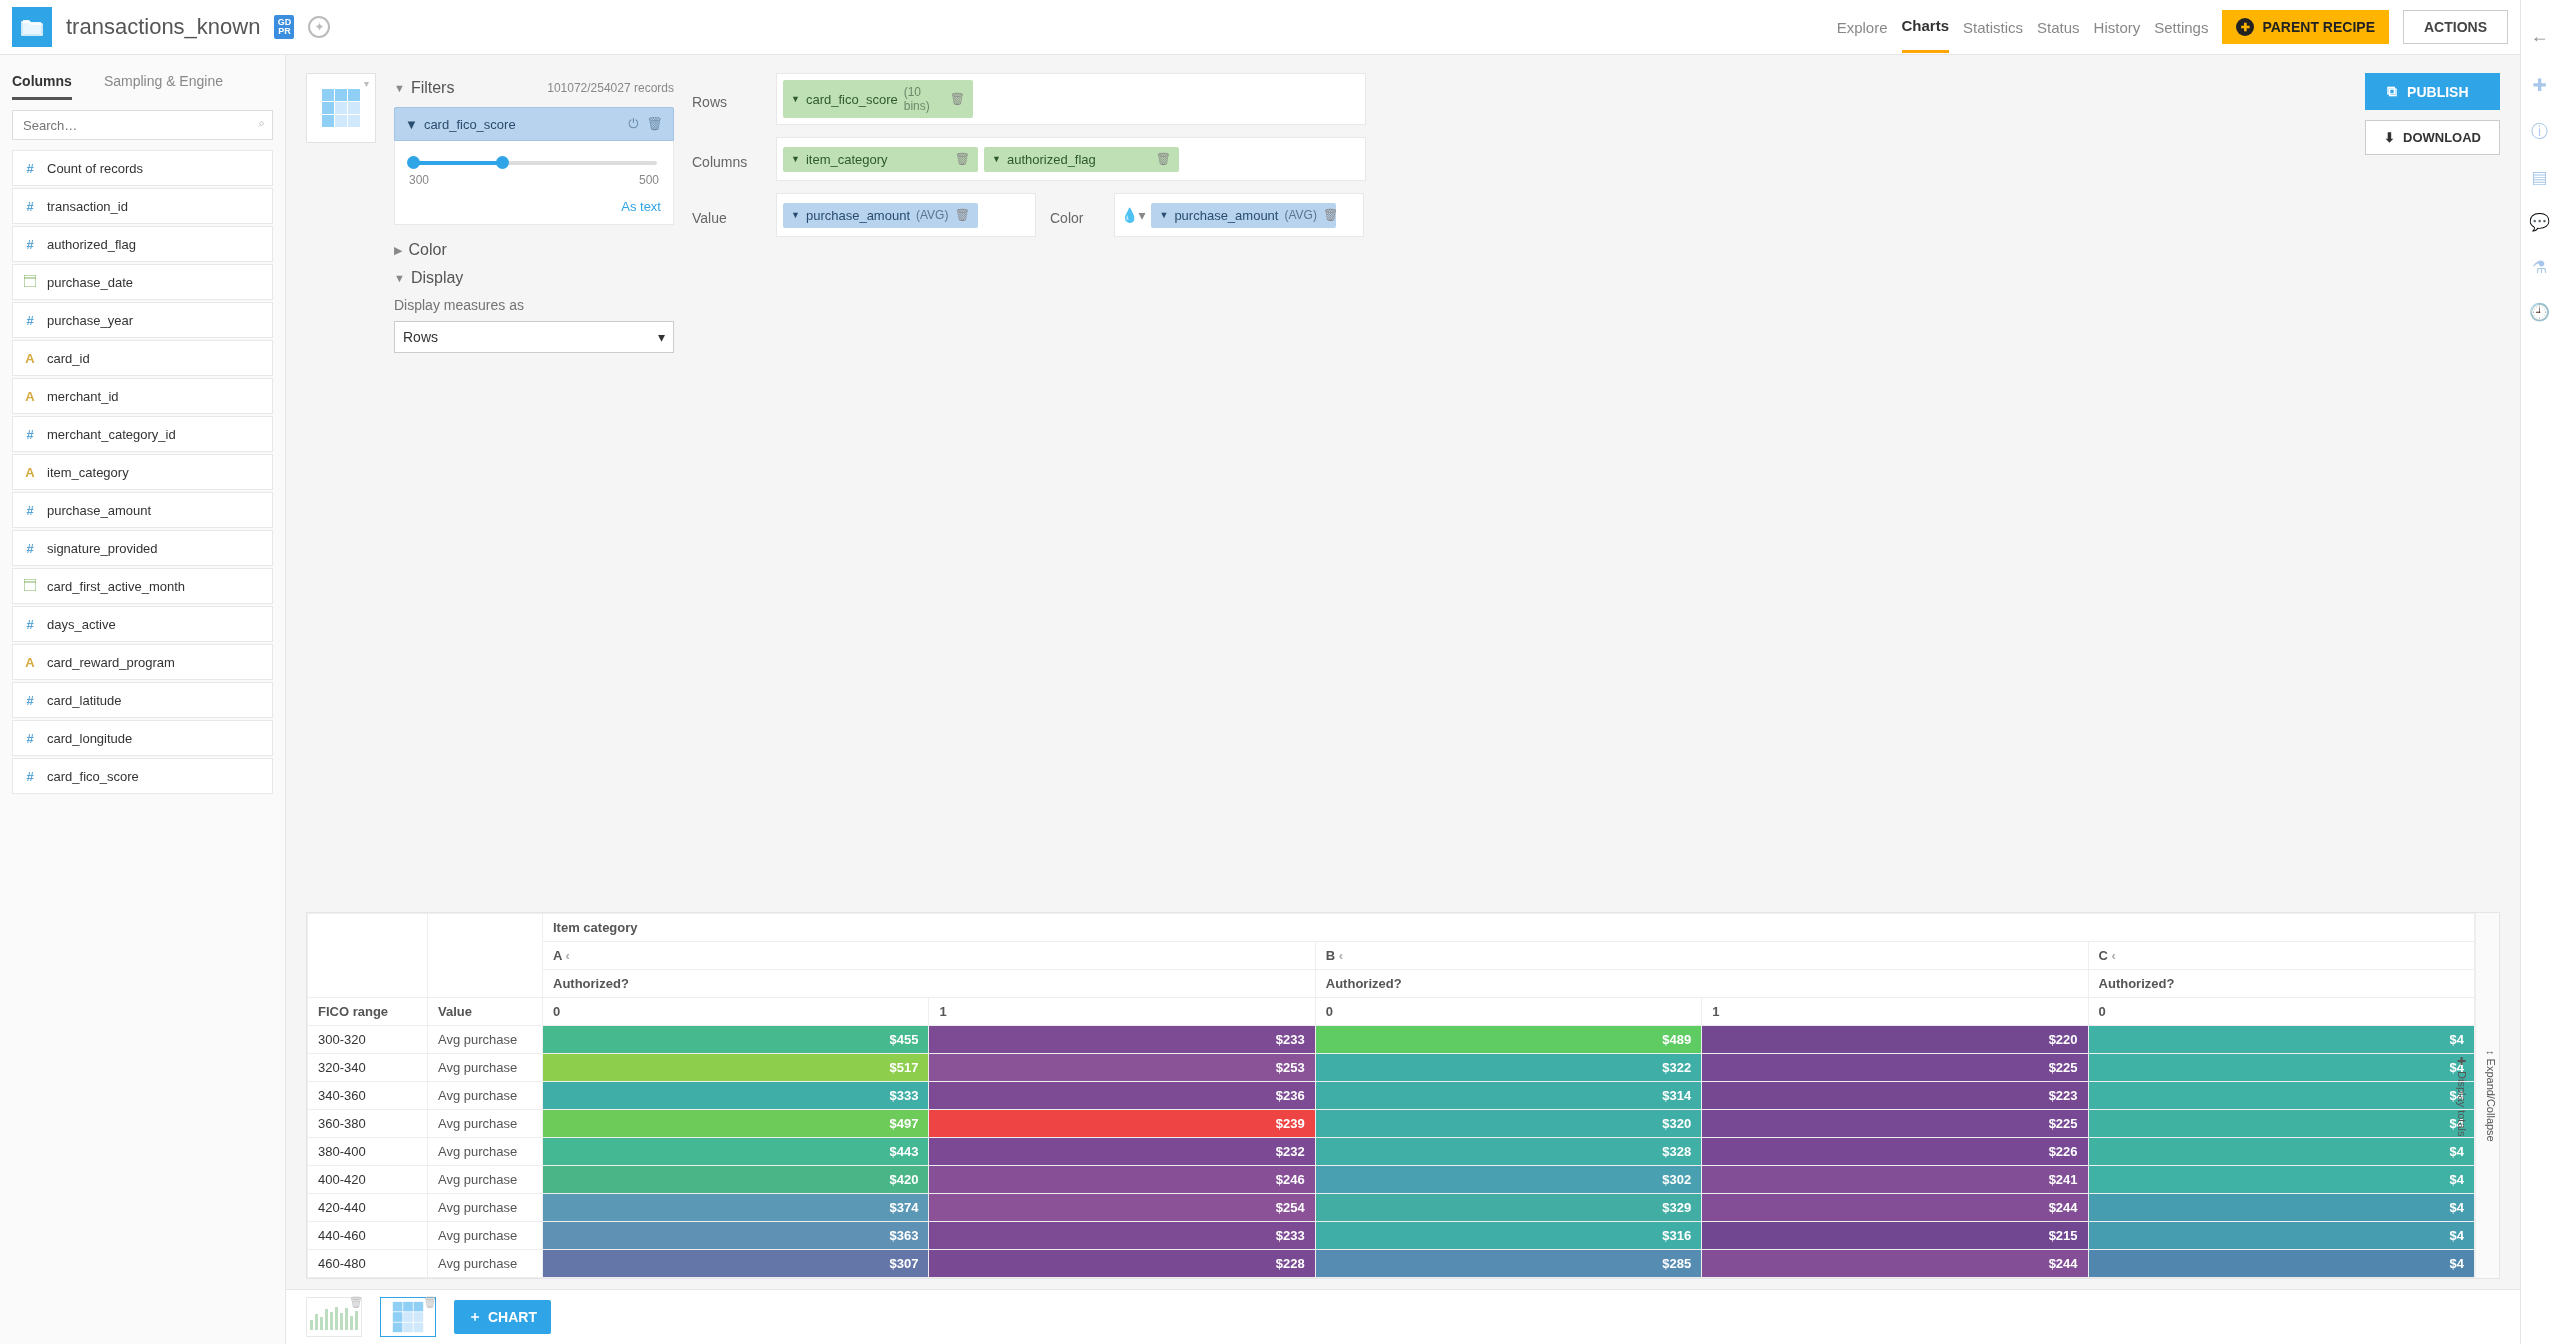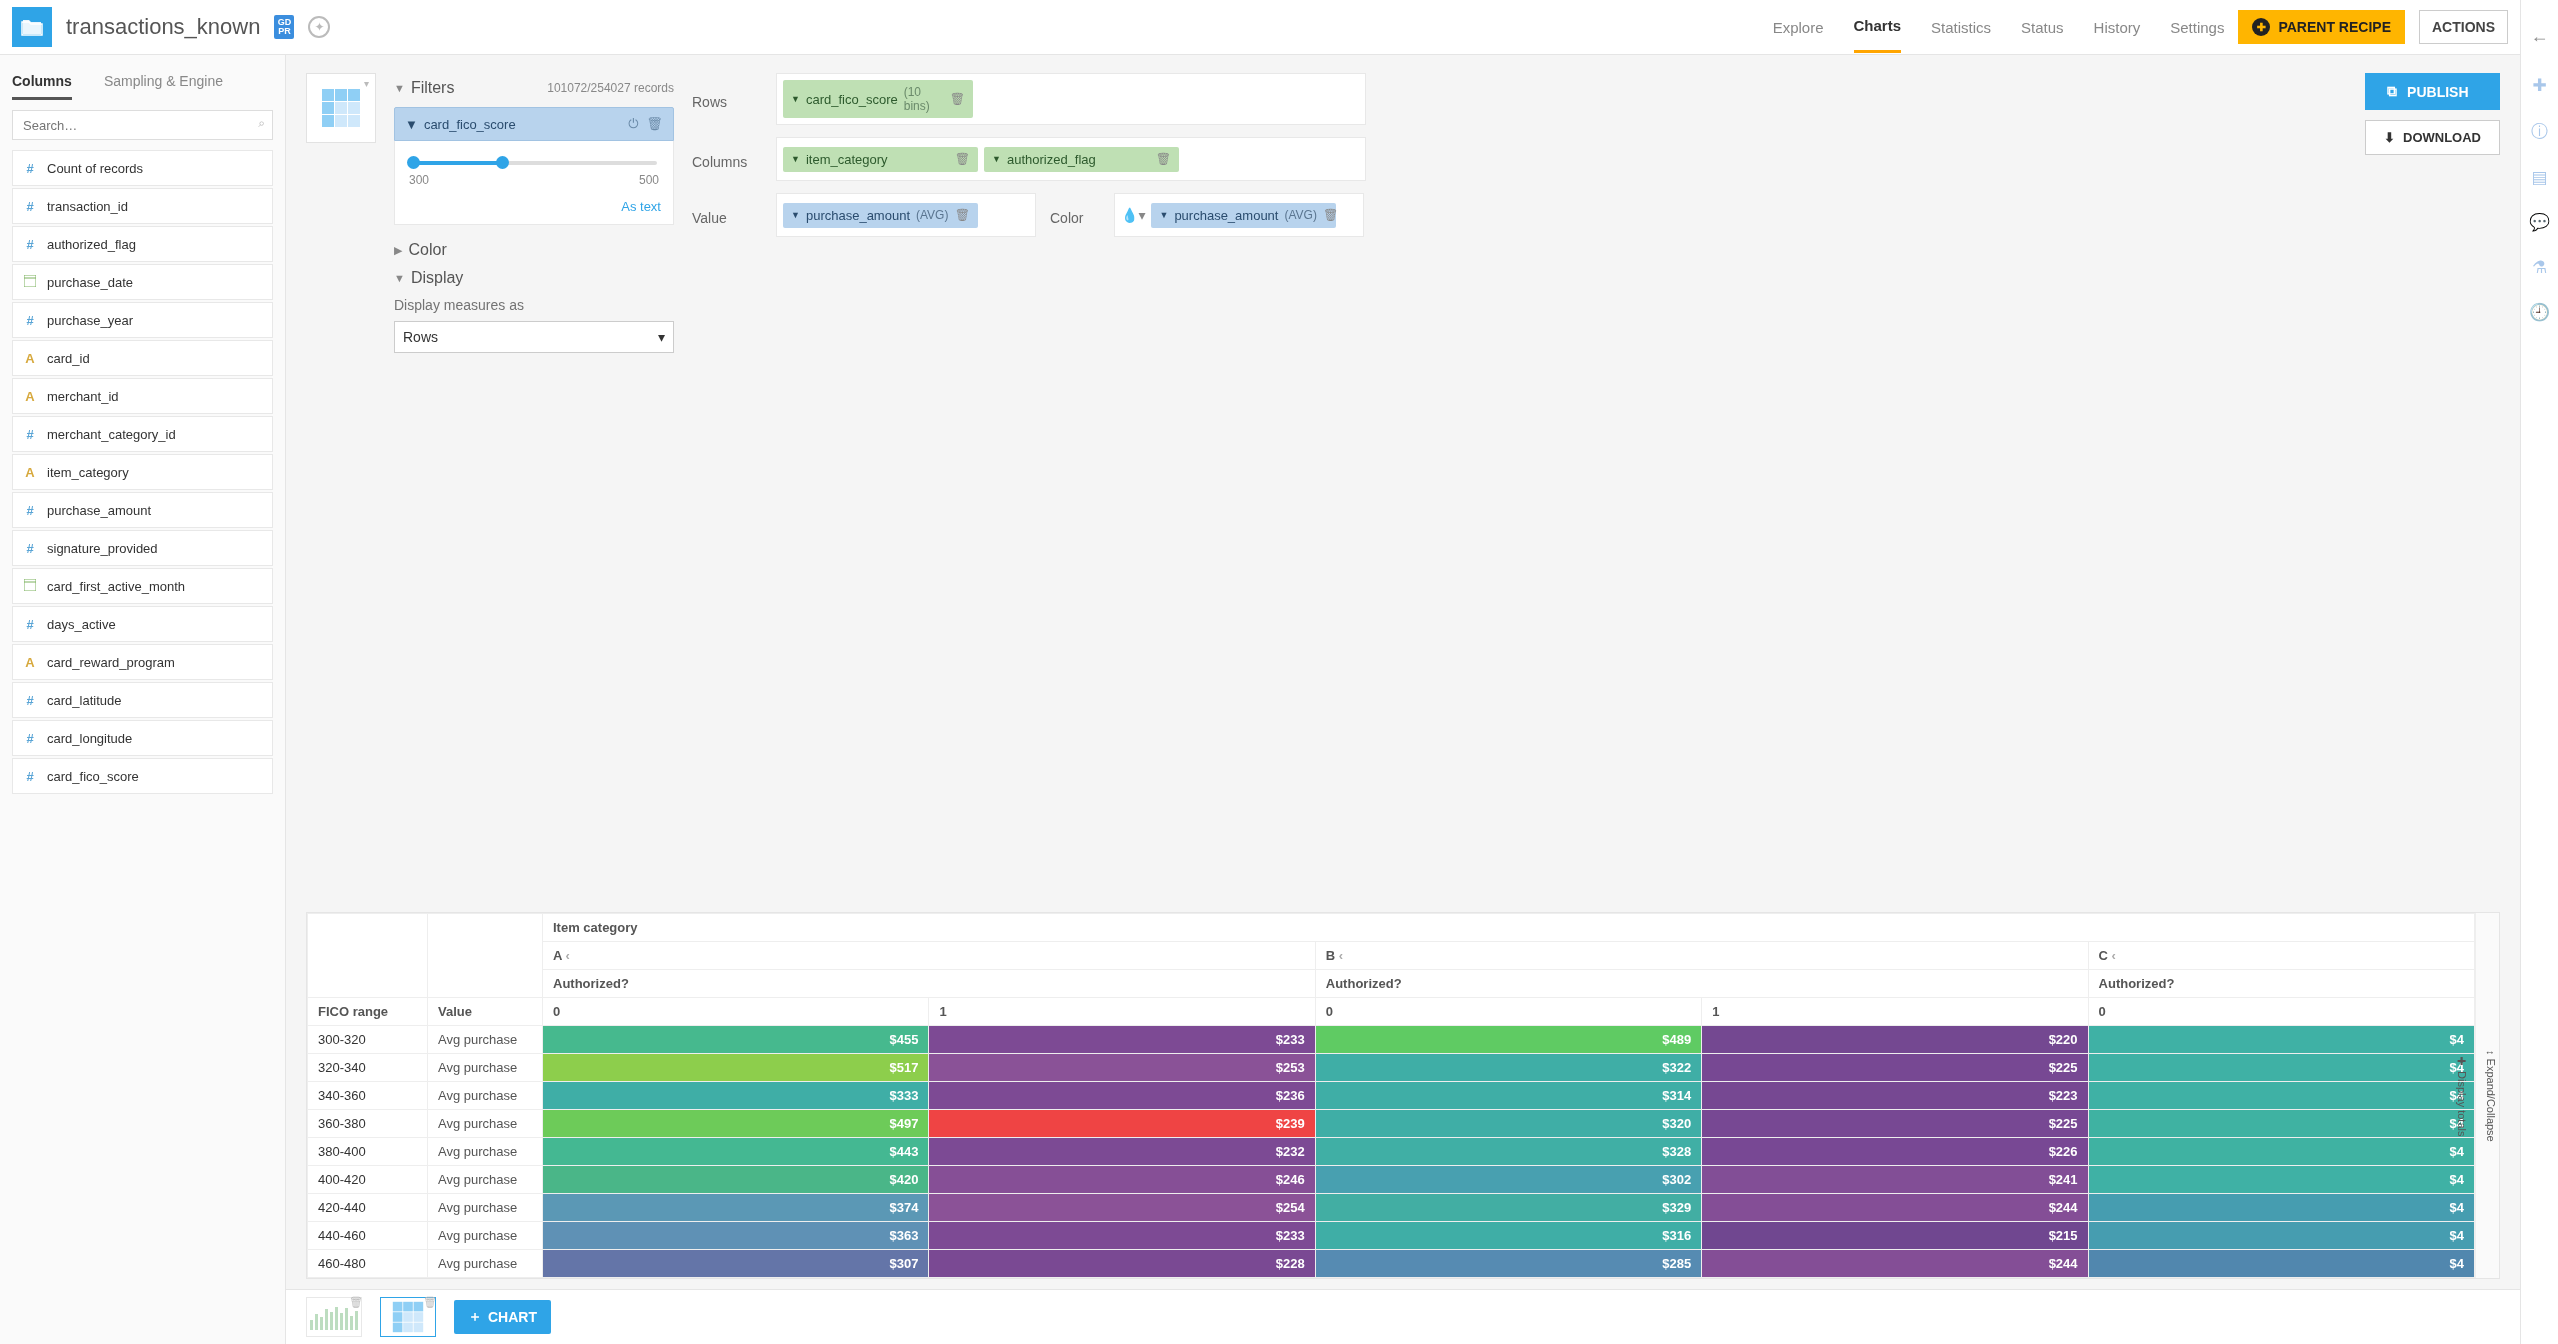--- a/index.html
+++ b/index.html
@@ -4,25 +4,25 @@
 <style>
  * { box-sizing: border-box; margin: 0; padding: 0; }
  body { font-family: -apple-system,BlinkMacSystemFont,"Segoe UI",Arial,sans-serif; font-size: 14px; color: #333; background:#f5f5f5; overflow:hidden; }
  .app { display:flex; height:100vh; }
  .main { flex:1; display:flex; flex-direction:column; min-width:0; }
  .topbar { height:55px; background:#fff; display:flex; align-items:center; padding:0 12px; border-bottom:1px solid #e5e5e5; gap:14px; }
  .folder-icon { width:40px; height:40px; background:#2fa4e7; display:flex; align-items:center; justify-content:center; color:#fff; }
  .dataset-name { font-size:22px; color:#555; font-weight:400; }
  .badge-gdpr { background:#3b8ede; color:#fff; font-size:9px; font-weight:700; padding:3px 3px; border-radius:2px; line-height:1; width:20px; text-align:center;}
  .compass { width:22px; height:22px; border:2px solid #bbb; border-radius:50%; display:flex; align-items:center; justify-content:center; color:#bbb; font-size:12px;}
- .nav-tabs { margin-left:auto; display:flex; gap:30px; align-items:center; }
+ .nav-tabs { margin-left:auto; display:flex; gap:14px; align-items:center; }
  .nav-tab { color:#888; font-size:15px; padding:16px 0; cursor:pointer; }
  .nav-tab.active { color:#333; font-weight:600; border-bottom:3px solid #ffa500; }
  .btn-parent { background:#ffb500; color:#222; font-weight:700; padding:8px 14px; display:flex; align-items:center; gap:8px; cursor:pointer; font-size:14px; }
- .btn-actions { border:1px solid #ccc; padding:8px 12px; font-weight:700; color:#444; cursor:pointer; background:#fff;}
+ .btn-actions { border:1px solid #ccc; padding:8px 20px; font-weight:700; color:#444; cursor:pointer; background:#fff;}
  .circ-parent{width:18px;height:18px;border-radius:50%;background:#222;display:inline-flex;align-items:center;justify-content:center;color:#ffb500;font-size:11px;}
 
  .body { flex:1; display:flex; min-height:0; }
  .left-col { width:286px; background:#fafafa; border-right:1px solid #e5e5e5; display:flex; flex-direction:column; }
  .left-tabs { display:flex; padding:10px 12px 0 12px; gap:32px; }
  .left-tab { padding:8px 0; color:#888; cursor:pointer; font-size:14px;}
  .left-tab.active { color:#333; font-weight:700; border-bottom:3px solid #555;}
  .search-wrap { padding:10px 12px; }
  .search { width:100%; height:30px; border:1px solid #ddd; padding:0 26px 0 10px; font-size:13px; color:#888; background:#fff; }
  .col-list { flex:1; overflow-y:auto; padding:0 12px 40px 12px; }

